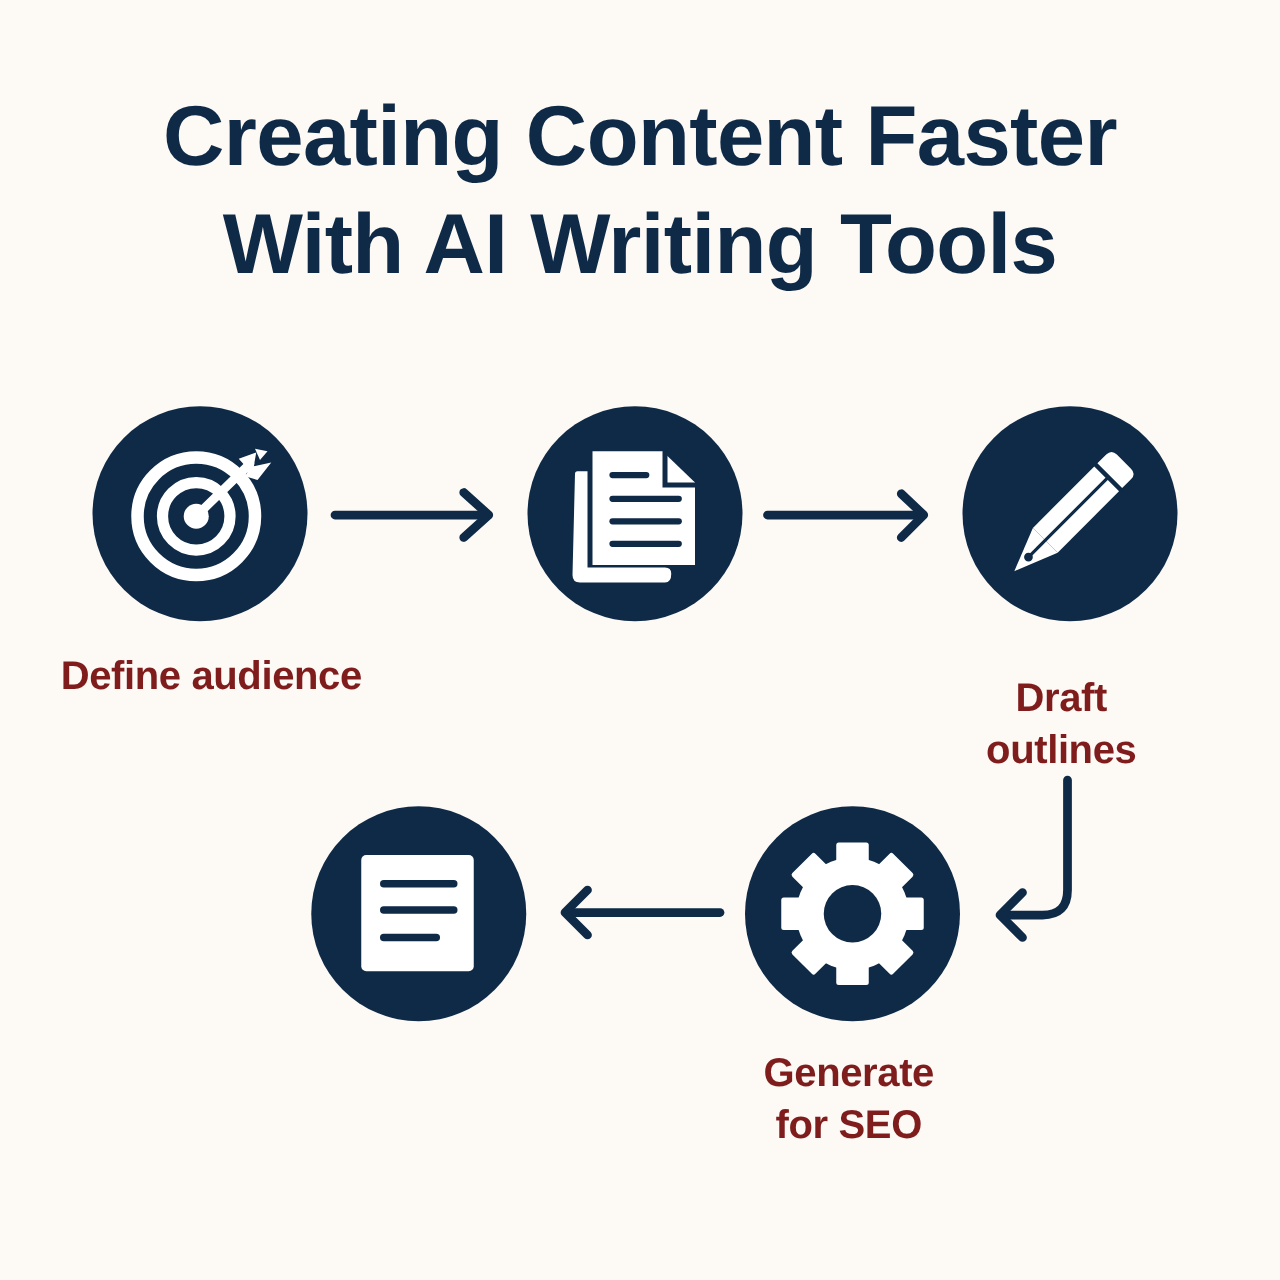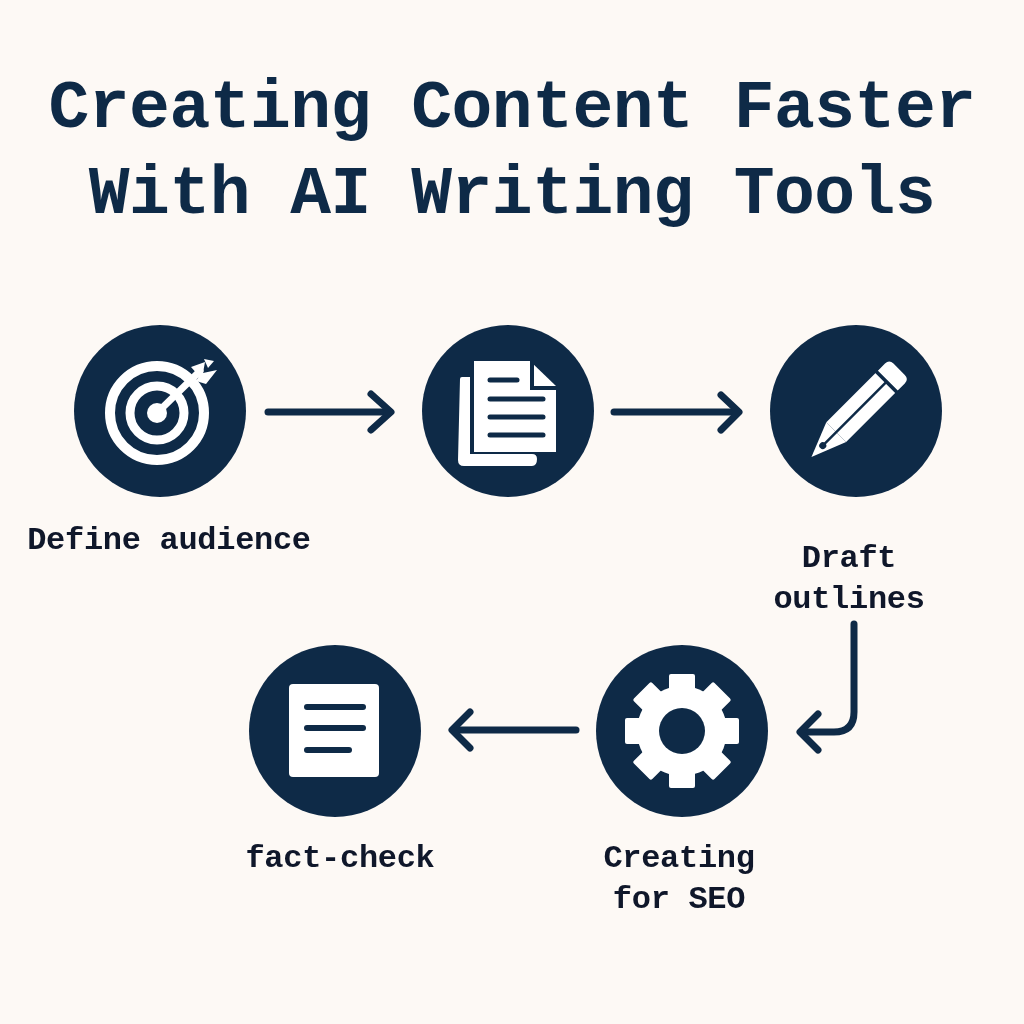--- a/index.html
+++ b/index.html
@@ -8,21 +8,21 @@
     width: 1024px;
     height: 1024px;
     background: #FDF9F5;
     overflow: hidden;
   }
   .canvas {
     position: relative;
     width: 828px;
     height: 1024px;
     background: #FDF9F5;
-    font-family: Liberation Mono, monospace;
+    font-family: Liberation Sans, sans-serif;
   }
   .title {
     position: absolute;
     left: 0;
     top: 66px;
     width: 1024px;
     text-align: center;
     color: #0E2A47;
     font-weight: bold;
     font-size: 68px;
@@ -35,21 +35,21 @@
     position: absolute;
     left: 0;
     top: 0;
     width: 1024px;
     height: 1024px;
   }
   .label {
     position: absolute;
     width: 320px;
     text-align: center;
-    color: #0f172a;
+    color: #7f1d1d;
     font-weight: bold;
     font-size: 32px;
     line-height: 41px;
     letter-spacing: -0.3px;
   }
   .label span { display: block; }
 </style>
 </head>
 <body>
 
@@ -157,21 +157,20 @@
     <span>Define audience</span>
   </div>
 
 
   <div class="label" style="left:689px; top:538px;">
     <span>Draft</span>
     <span>outlines</span>
   </div>
 
   <div class="label" style="left:519px; top:838px;">
-    <span>Creating</span>
+    <span>Generate</span>
     <span>for SEO</span>
   </div>
 
   <div class="label" style="left:180px; top:838px;">
-    <span>fact-check</span>
   </div>
 
 </div>
 
 </body></html>

